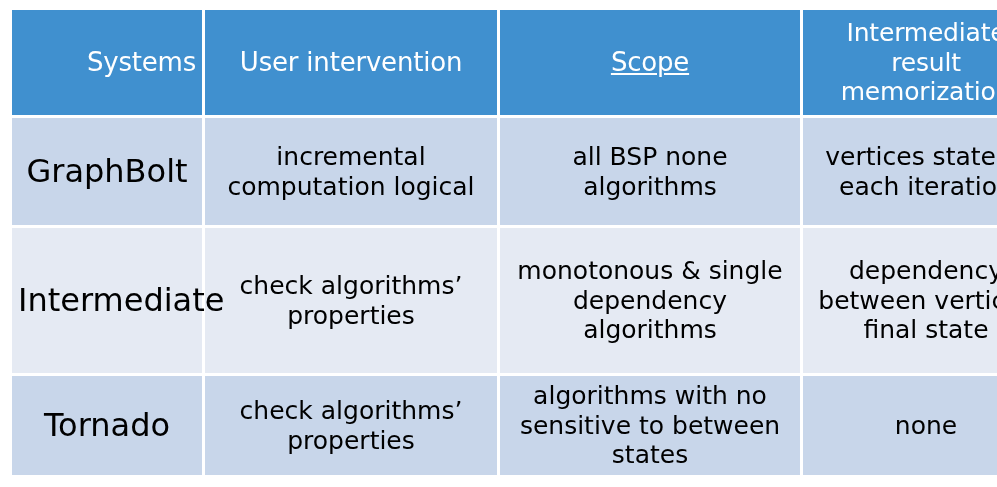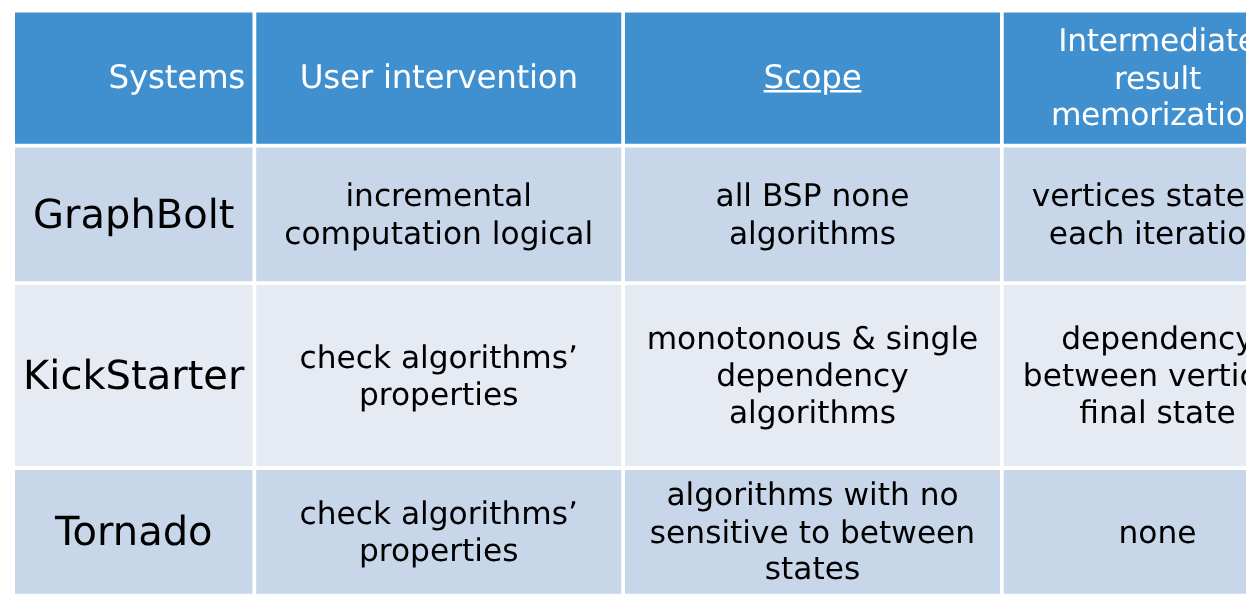--- a/index.html
+++ b/index.html
@@ -81,21 +81,21 @@
       </tr>
     </thead>
     <tbody>
       <tr class="r1 row-shade">
         <td class="cell-system">GraphBolt</td>
         <td>incremental computation logical</td>
         <td>all BSP none algorithms</td>
         <td>vertices state in each iteration</td>
       </tr>
       <tr class="r2 row-light">
-        <td class="cell-system">KickStarter</td>
+        <td class="cell-system">Intermediate</td>
         <td>check algorithms’ properties</td>
         <td>monotonous &amp; single dependency algorithms</td>
         <td>dependency between vertices final state</td>
       </tr>
       <tr class="r3 row-shade">
         <td class="cell-system">Tornado</td>
         <td>check algorithms’ properties</td>
         <td>algorithms with no sensitive to between states</td>
         <td>none</td>
       </tr>

